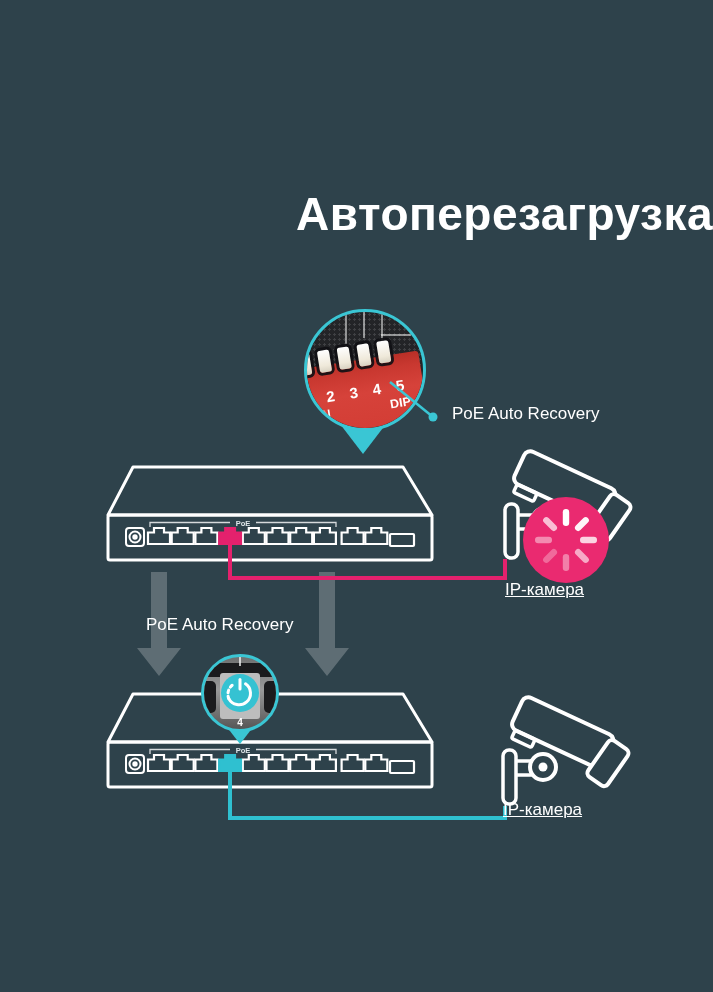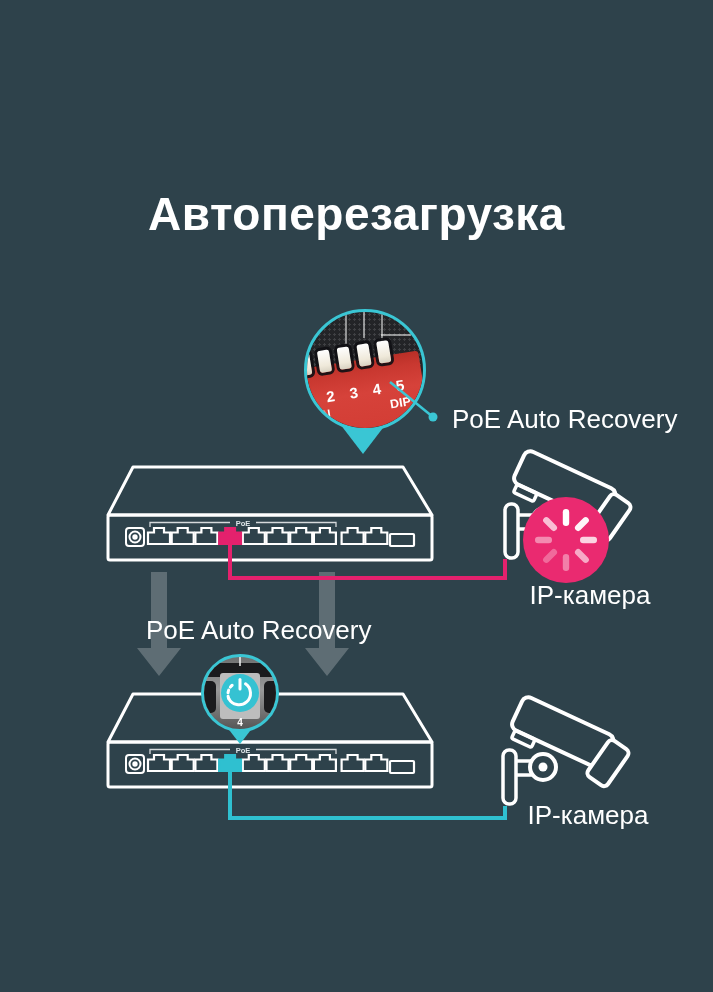--- a/index.html
+++ b/index.html
@@ -5,28 +5,28 @@
   html,body{margin:0;padding:0;background:#1c2b31;}
   .canvas{
     position:relative;width:713px;height:992px;overflow:hidden;
     background:#2e424b;
     font-family:"Liberation Sans",sans-serif;
     -webkit-font-smoothing:antialiased;
   }
   .abs{position:absolute;}
   
   .title{
-    left:0;top:188px;width:713px;text-align:center;color:#ffffff;
+    left:0;top:188px;width:713px;text-align:right;color:#ffffff;
     font-size:46px;line-height:52px;font-weight:700;letter-spacing:.5px;
   }
   
-  .lbl{color:#ffffff;font-size:26px;font-weight:400;white-space:nowrap;}
+  .lbl{color:#ffffff;font-size:17px;font-weight:400;white-space:nowrap;}
   .lbl-top{left:452px;top:404px;}
   .lbl-mid{left:146px;top:615px;}
-  .lbl-cam{width:170px;text-align:center;}
+  .lbl-cam{width:170px;text-decoration:underline;}
   .lbl-cam1{left:505px;top:580px;}
   .lbl-cam2{left:503px;top:800px;}
   
   .tail{width:0;height:0;border-left:26px solid transparent;border-right:26px solid transparent;border-top:34px solid #3ac6d4;}
   .tail-sm{width:0;height:0;border-left:17px solid transparent;border-right:17px solid transparent;border-top:22px solid #3ac6d4;}
   .bubble{border:3px solid #3ac6d4;border-radius:50%;overflow:hidden;}
   .bubble-dip{left:304px;top:309px;width:116px;height:116px;
     background-color:#232427;
     background-image:radial-gradient(rgba(255,255,255,.13) 1px,transparent 1.4px);
     background-size:5px 5px;}

